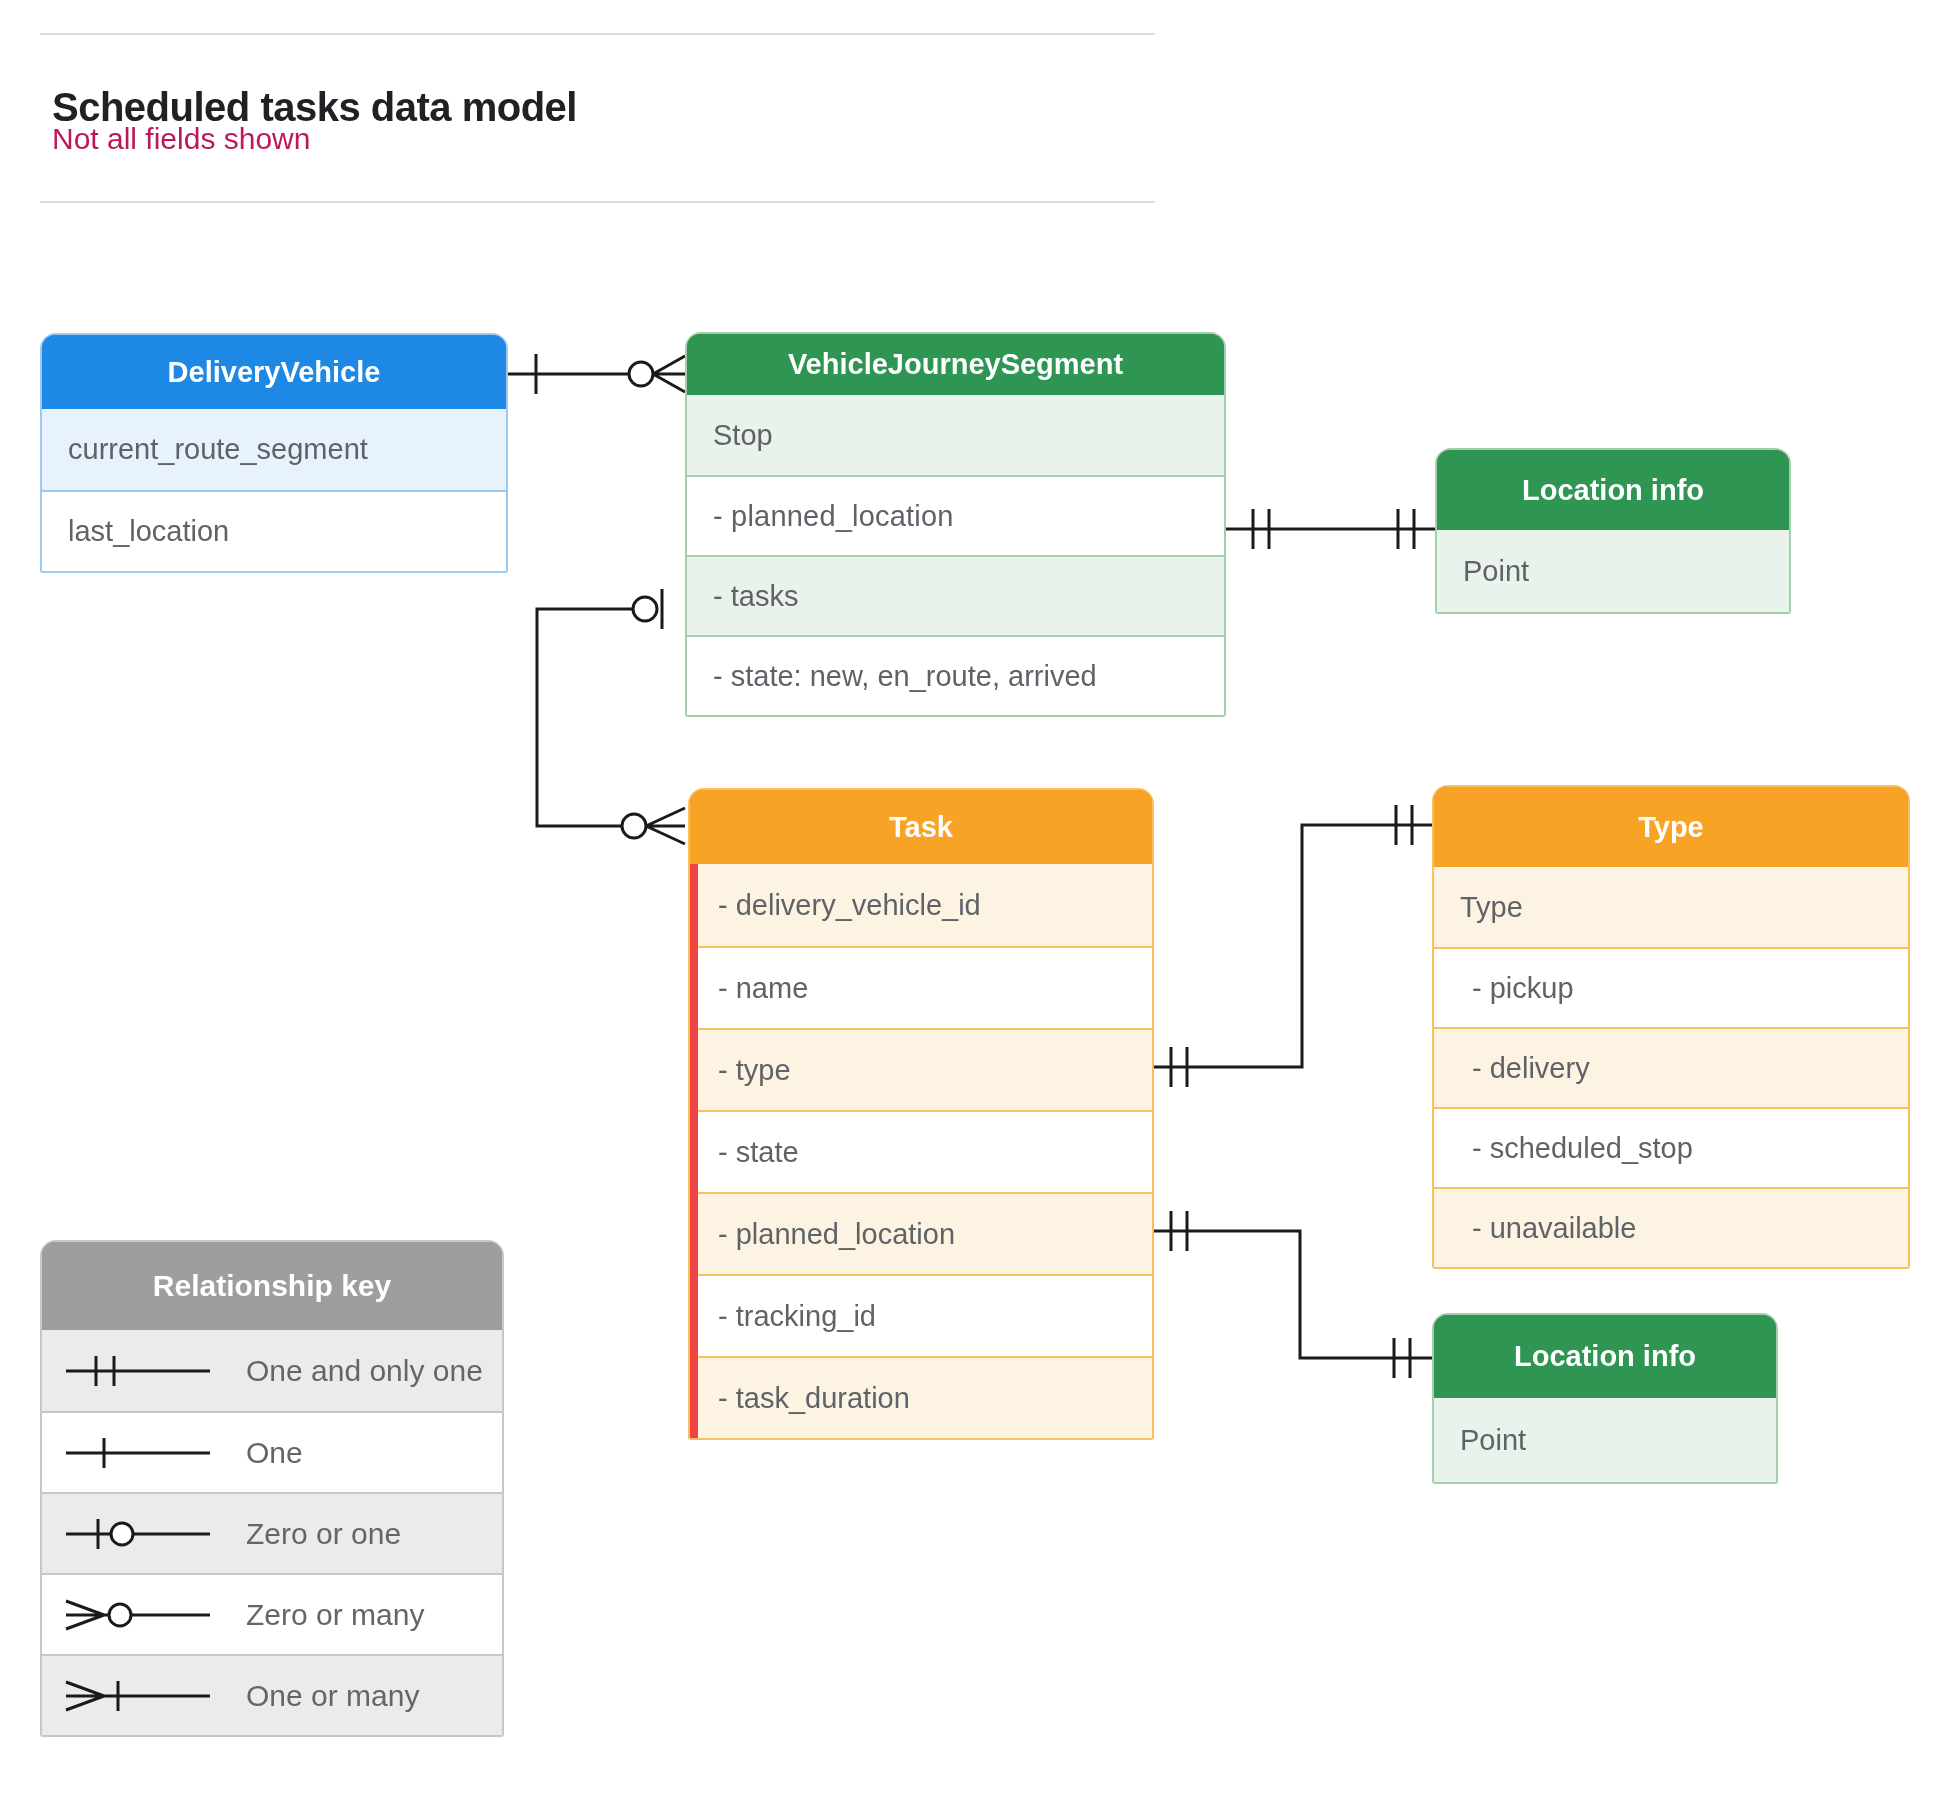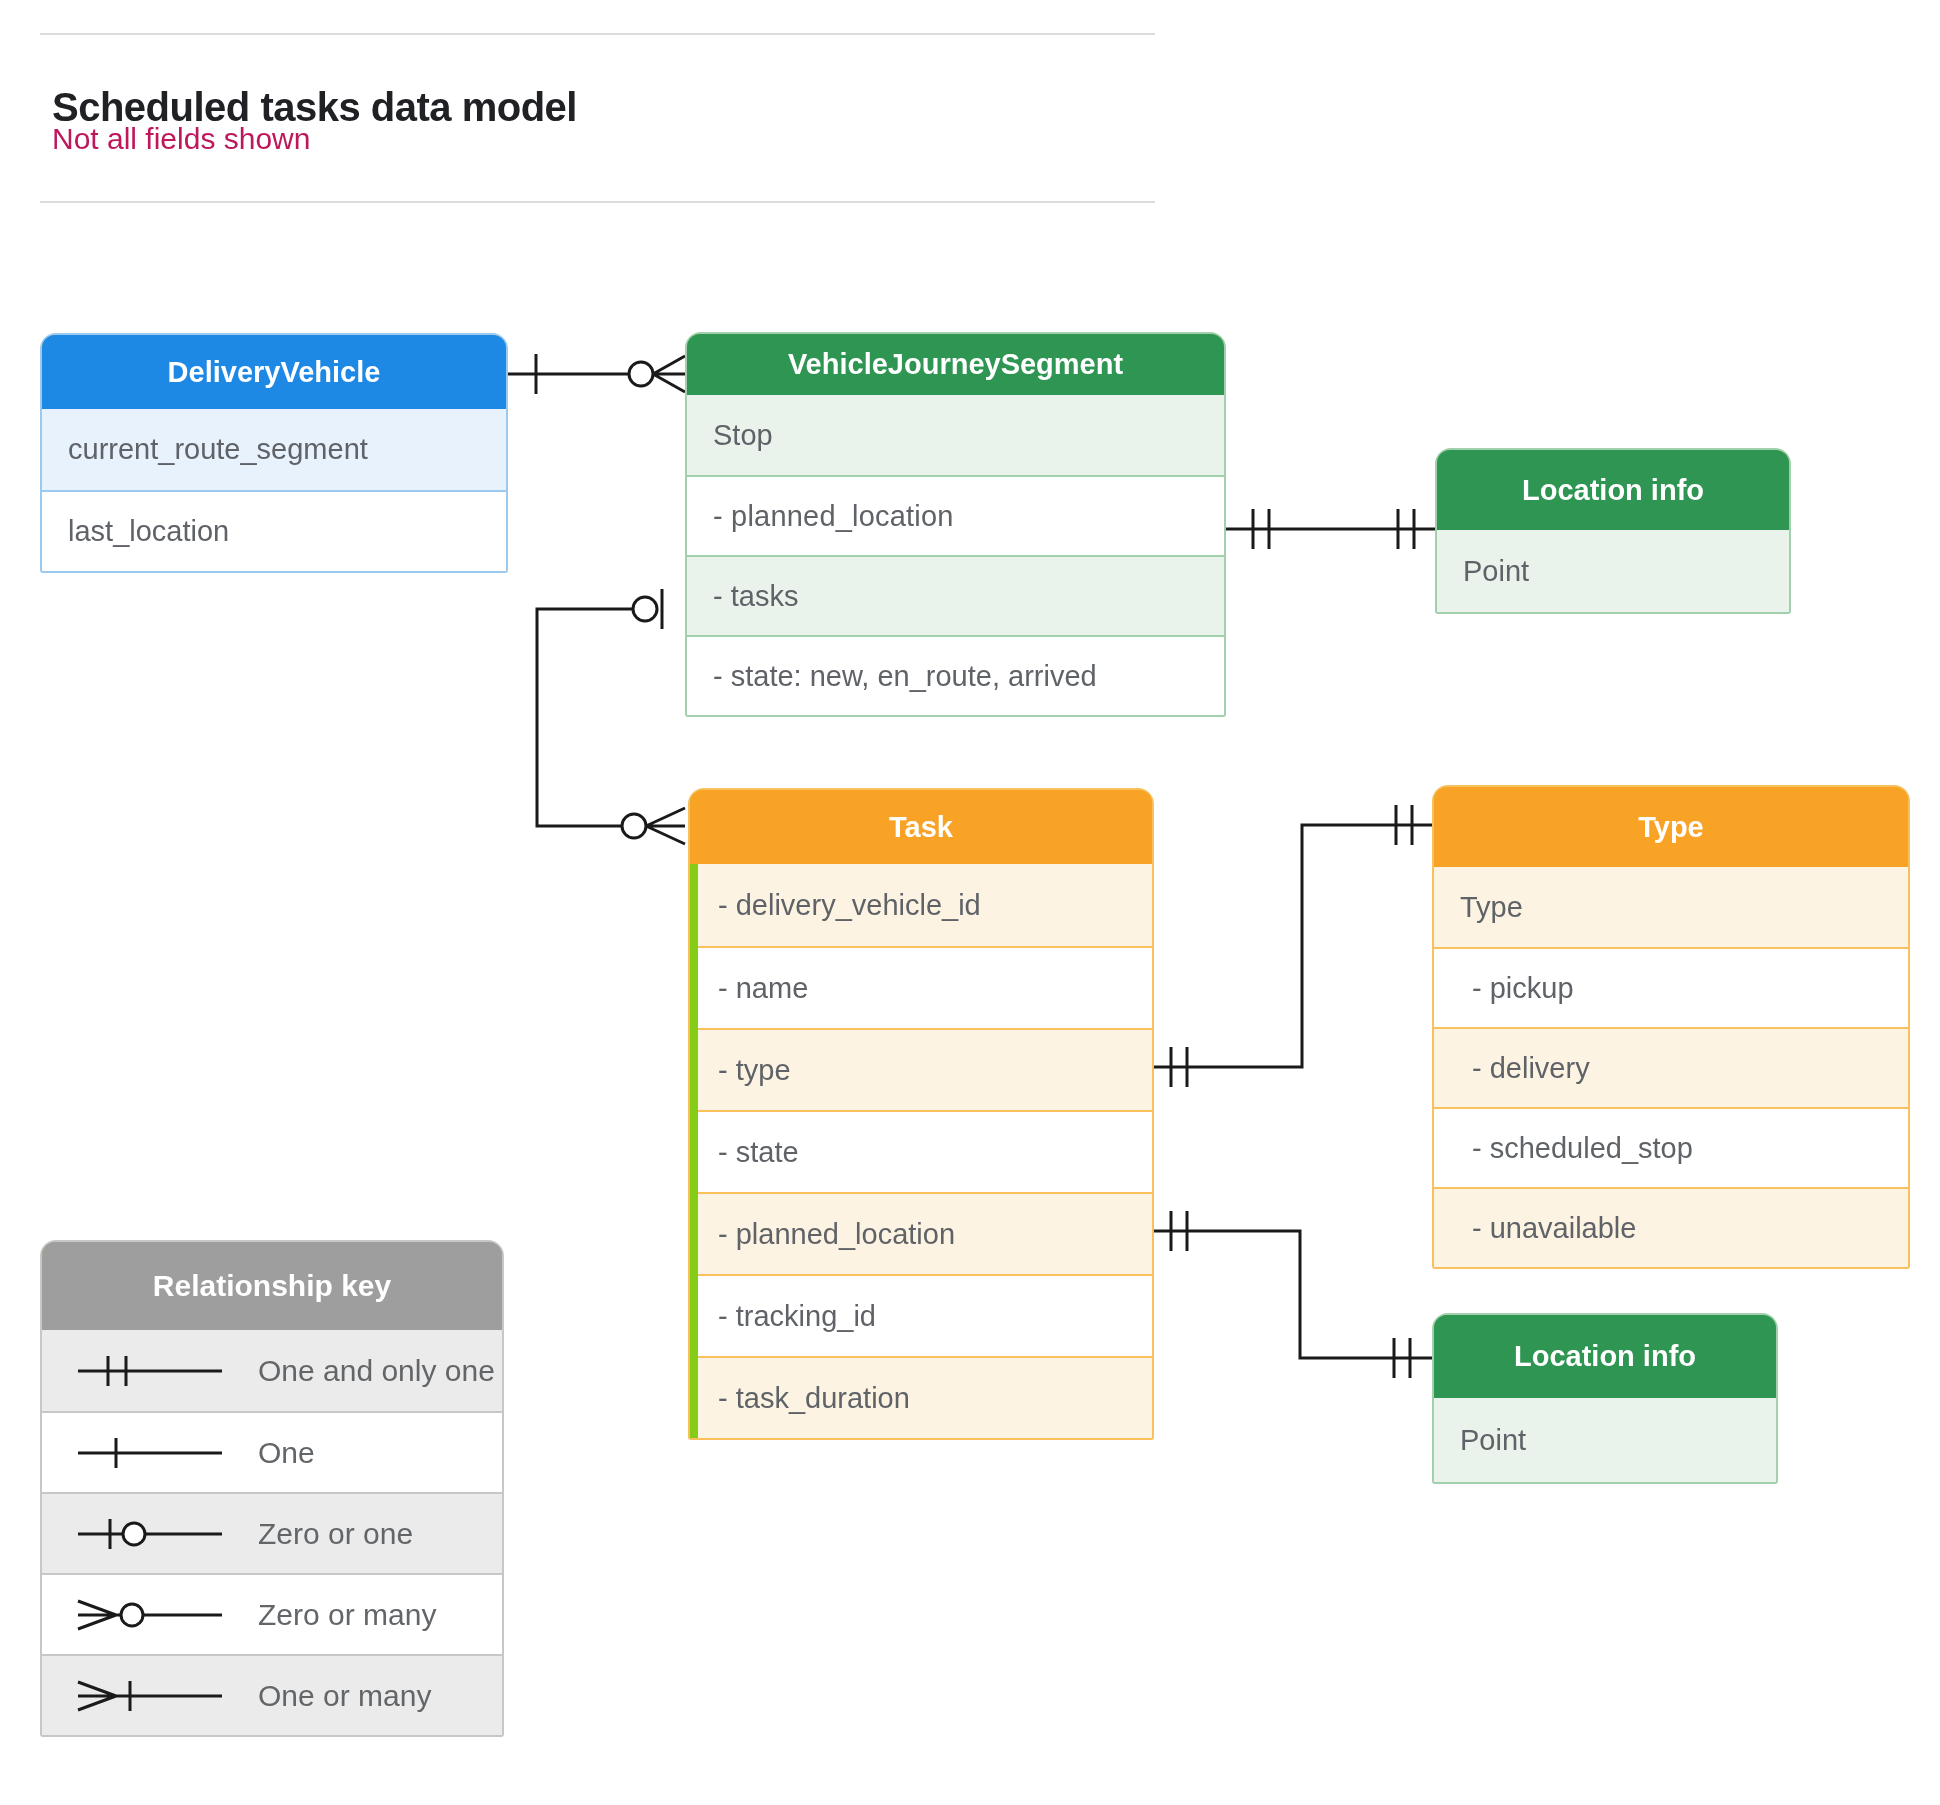--- a/index.html
+++ b/index.html
@@ -8,21 +8,21 @@
     font-family:"Liberation Sans","DejaVu Sans",sans-serif;
     -webkit-font-smoothing:antialiased;
   }
   .divider{position:absolute;left:40px;width:1115px;height:0;border-top:2px solid #DADCE0;}
   #divider-top{top:33px;}
   #divider-title{top:201px;}
   #page-title{position:absolute;left:52px;top:58px;font-size:40px;font-weight:700;color:#202124;letter-spacing:-0.5px;}
   #page-subtitle{position:absolute;left:52px;top:122px;font-size:30px;font-weight:400;color:#be185d;}
 
   .entity{
-    position:absolute;background:#84cc16;
+    position:absolute;background:#ef4444;
     border:2px solid var(--line);
     border-radius:16px 16px 3px 3px;
     box-sizing:border-box;
   }
   .entity .hdr{
     background:var(--hdr);
     border-radius:13px 13px 0 0;
     display:flex;align-items:center;justify-content:center;
     color:#fff;font-weight:700;font-size:29px;
   }
@@ -62,21 +62,21 @@
   #entity-type{left:1432px;top:785px;width:478px;}
   #entity-type .hdr{height:80px;}
   #entity-type .row{height:80px;}
 
   #entity-location-info-bottom{left:1432px;top:1313px;width:346px;}
   #entity-location-info-bottom .hdr{height:83px;}
   #entity-location-info-bottom .row{height:84px;}
 
   #legend{left:40px;top:1240px;width:464px;}
   #legend .hdr{height:88px;font-size:30px;}
-  #legend .row{height:81px;padding-left:30px;color:#636669;font-size:30px;}
+  #legend .row{height:81px;padding-left:18px;color:#636669;font-size:30px;}
   #legend .sym{width:158px;flex:0 0 158px;margin-right:28px;}
 
   #connector-overlay{position:absolute;left:0;top:0;pointer-events:none;}
   .conn{stroke:#1A1A1A;stroke-width:3;fill:none;}
   .conn-circle{stroke:#1A1A1A;stroke-width:3;fill:#fff;}
   .legend-line{stroke:#1A1A1A;stroke-width:3;fill:none;}
   .legend-circle{stroke:#1A1A1A;stroke-width:3;fill:#fff;}
 </style>
 </head>
 <body>

